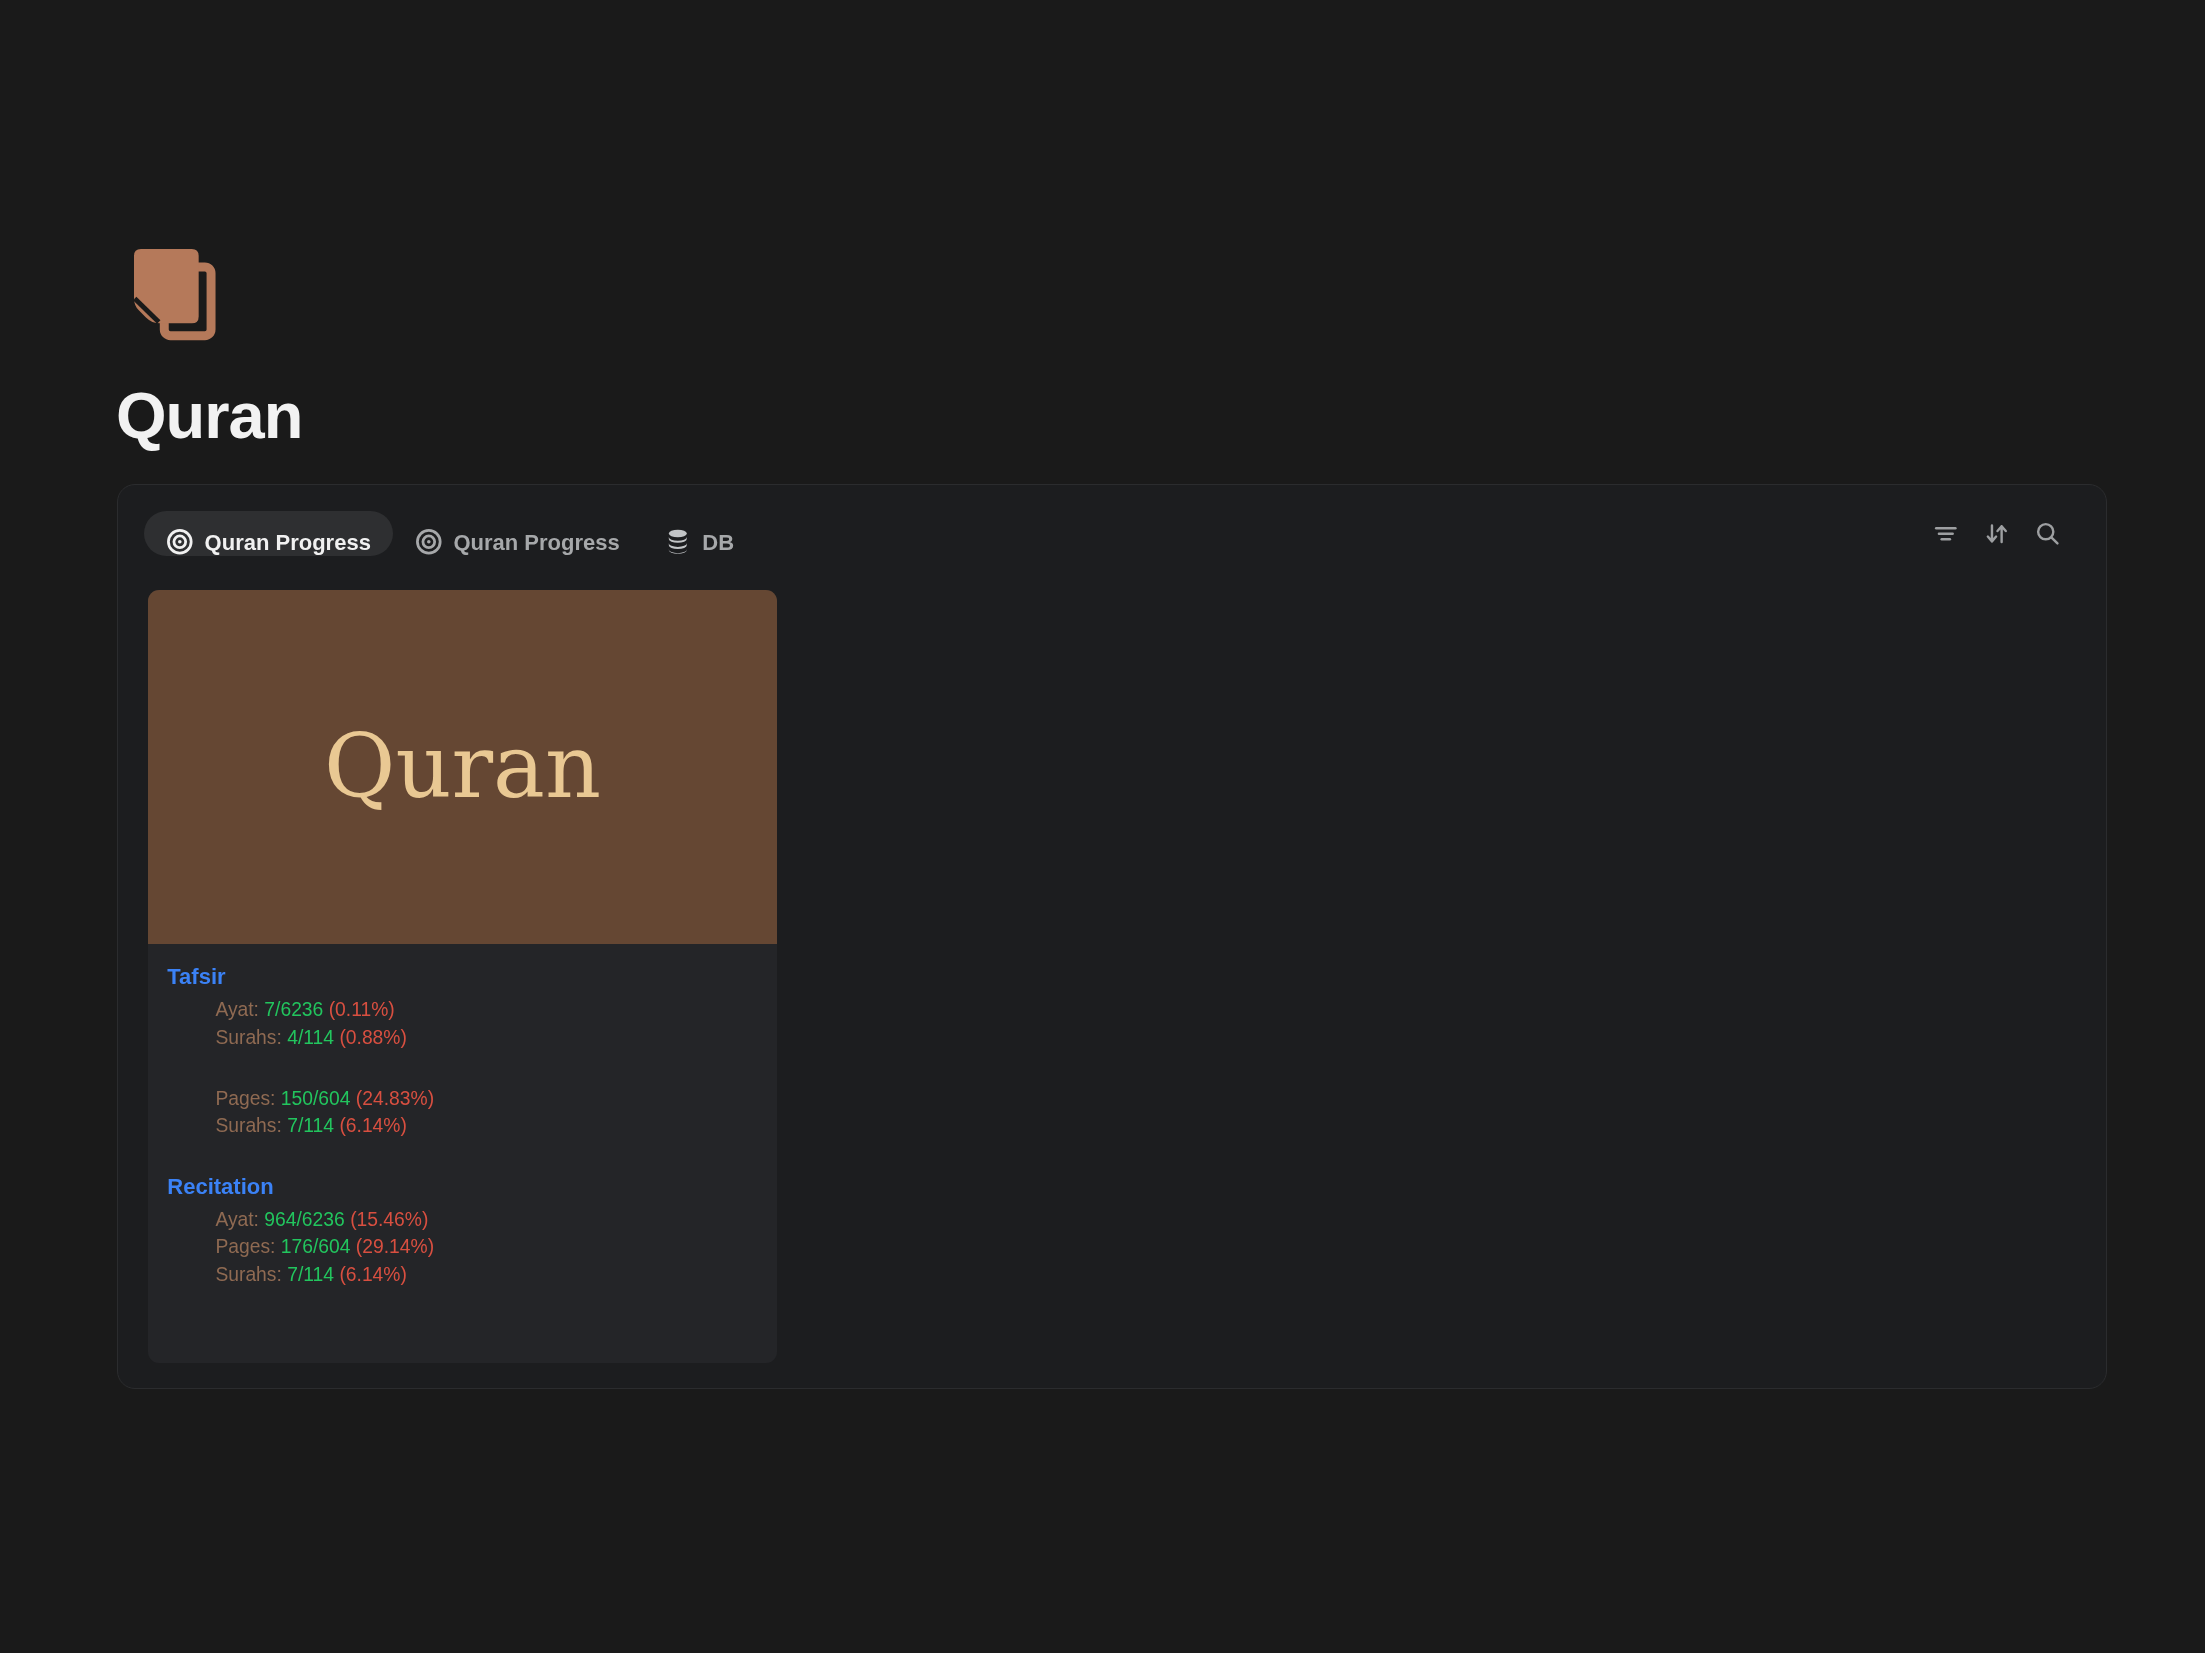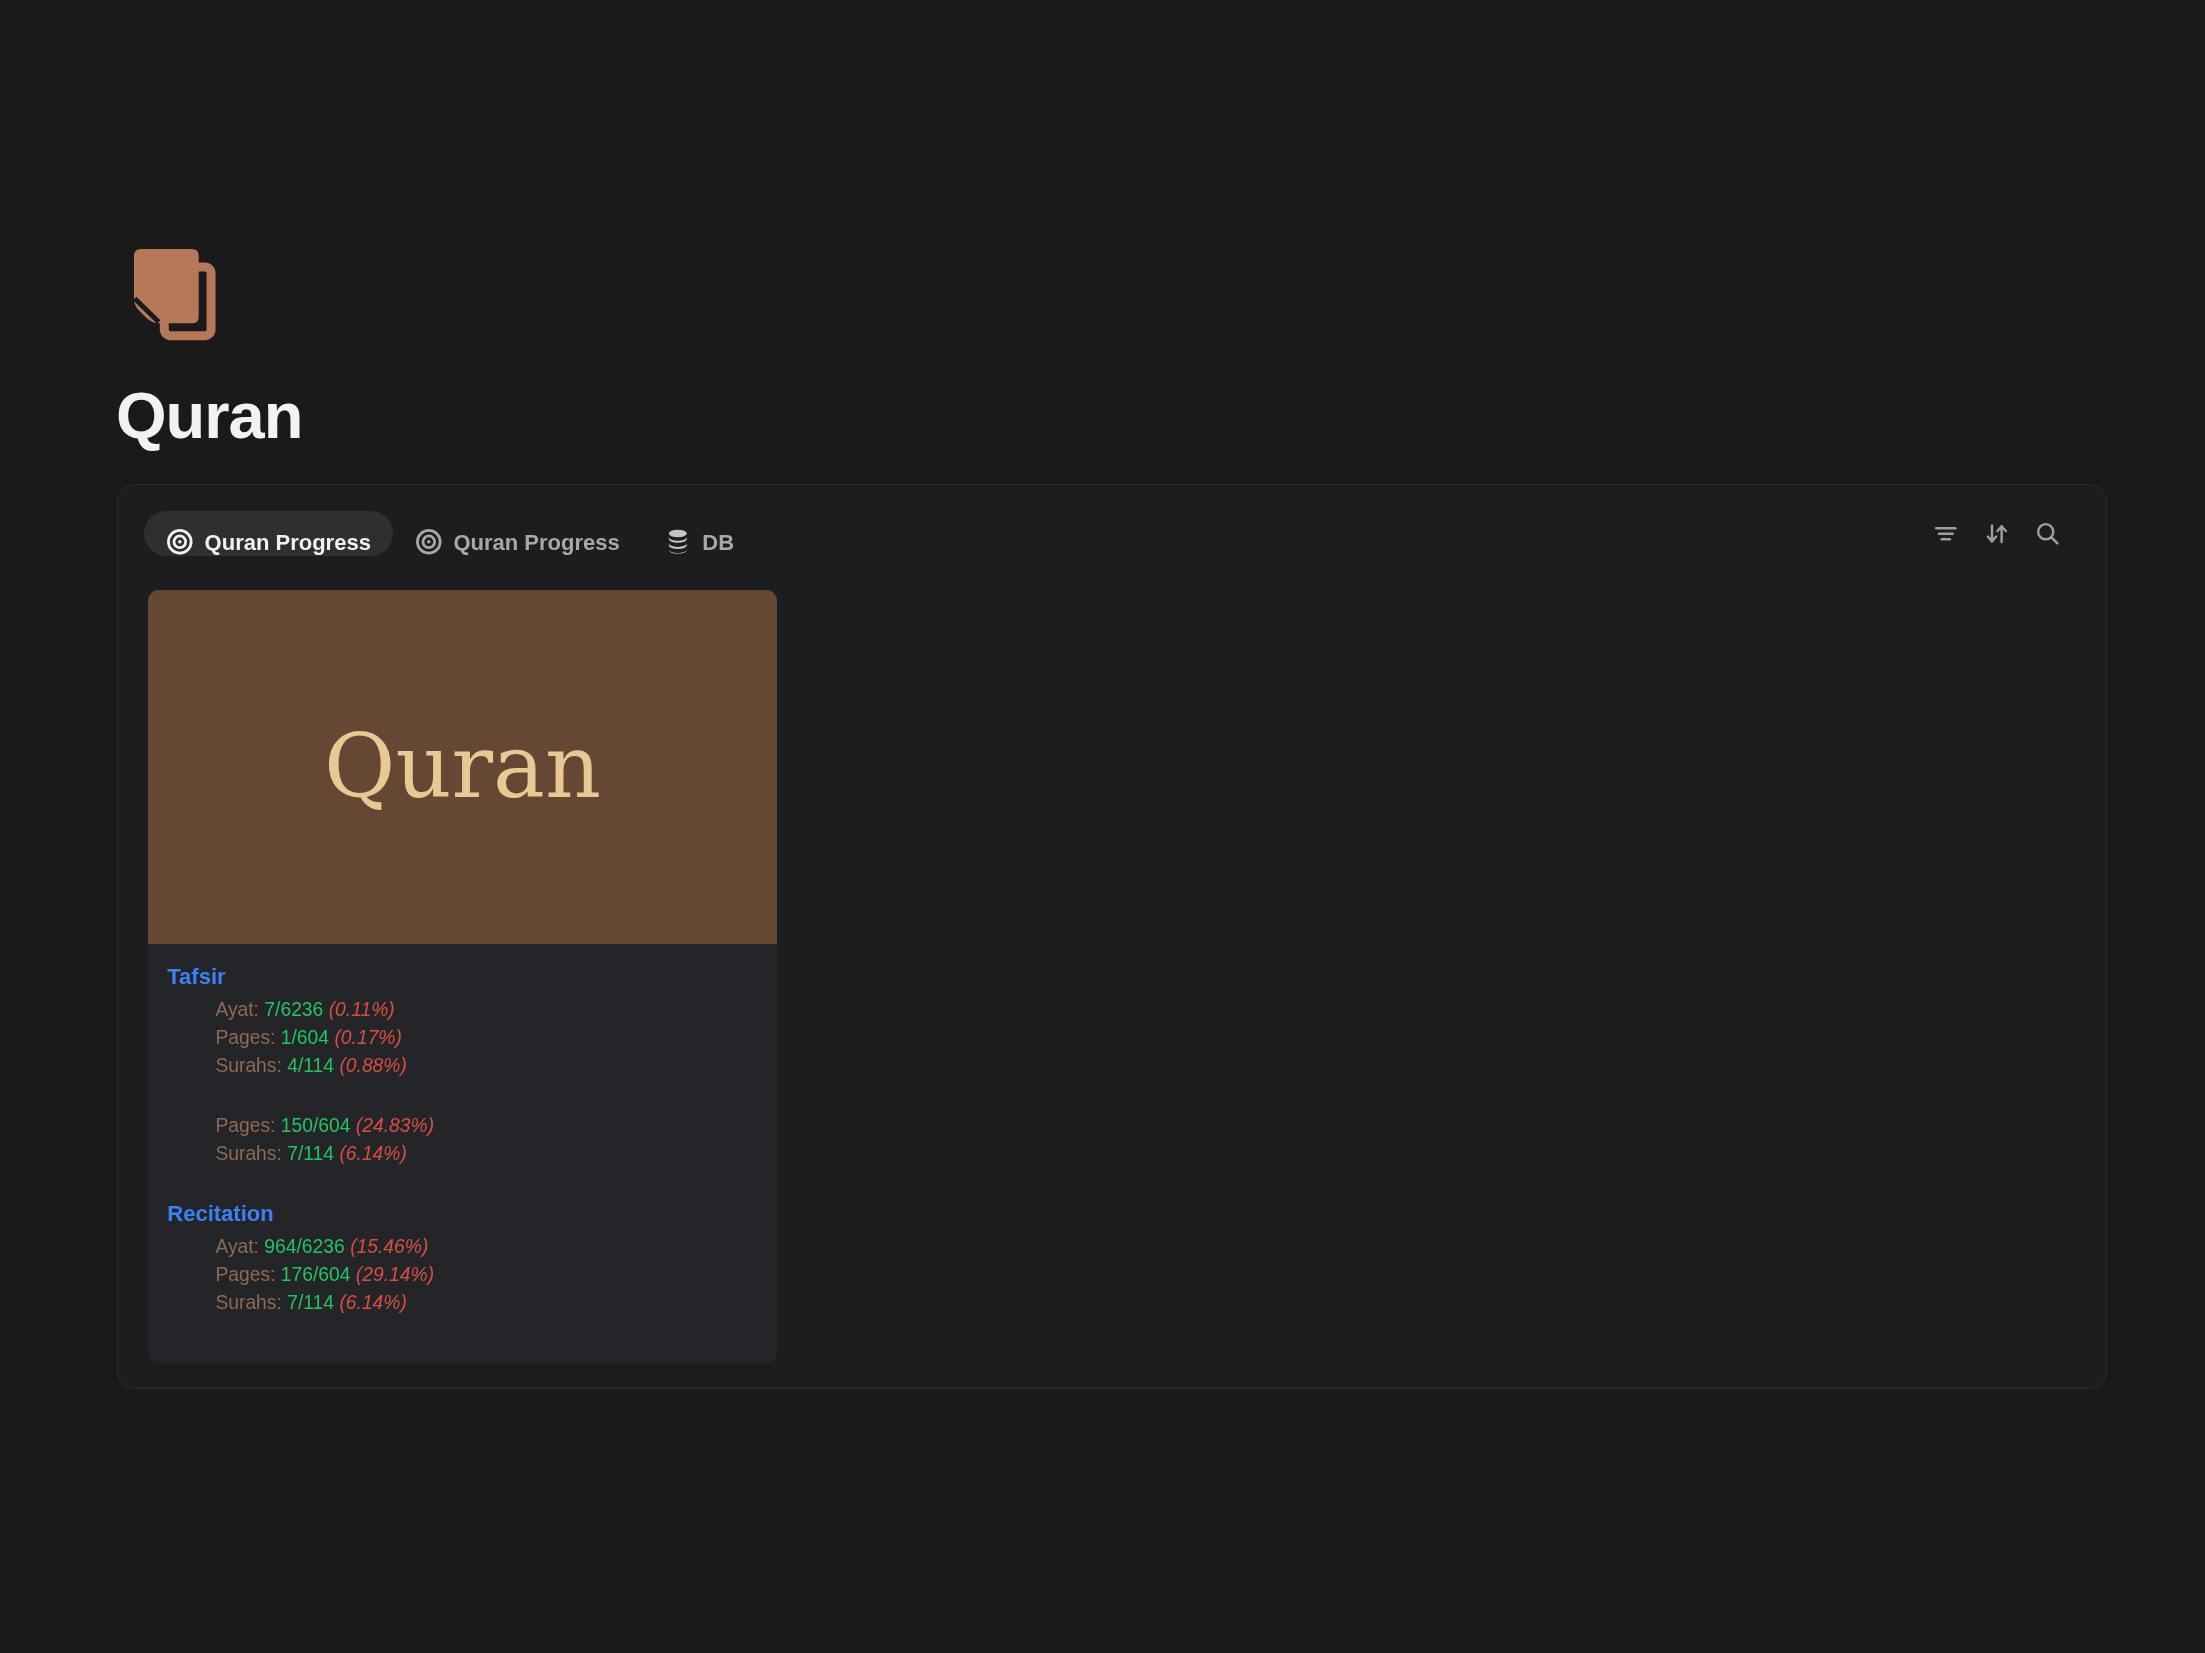--- a/index.html
+++ b/index.html
@@ -70,21 +70,21 @@
   }
   .stats { padding:19.3px 19.3px 0 19.3px; }
   .section + .section { margin-top:33px; }
   .section-title {
     font-size:22px; font-weight:700; color:#3b82f6;
     line-height:27.6px; margin-bottom:5.5px;
   }
   .stat-row { font-size:19.3px; line-height:27.6px; padding-left:4.1px; white-space:nowrap; }
   .stat-label { color:#8f6a52;margin-left:44px; }
   .stat-value { color:#22c55e; font-weight:400; }
-  .stat-pct { color:#d84f40;font-style:italic; }
+  .stat-pct { color:#d84f40; }
 </style>
 </head>
 <body>
 
 <div class="page-icon">
   <svg viewBox="0 0 125 135" width="86" height="93">
 
     <rect x="44" y="26" width="68" height="100" rx="9" fill="none" stroke="#b5795a" stroke-width="13"></rect>
 
     <path d="M10 0 H84 Q94 0 94 10 V98 Q94 108 84 108 H38 Q26 108 17 99 L7 89 Q0 82 0 71 V10 Q0 0 10 0 Z" fill="#b5795a"></path>
@@ -158,25 +158,20 @@
     <div class="stats">
 
       <div class="section">
         <div class="section-title">Tafsir</div>
         <div class="stat-row">
           <span class="stat-label">Ayat:</span>
           <span class="stat-value">7/6236</span>
           <span class="stat-pct">(0.11%)</span>
         </div>
         <div class="stat-row">
-          <span class="stat-label">Pages:</span>
-          <span class="stat-value">1/604</span>
-          <span class="stat-pct">(0.17%)</span>
-        </div>
-        <div class="stat-row">
           <span class="stat-label">Surahs:</span>
           <span class="stat-value">4/114</span>
           <span class="stat-pct">(0.88%)</span>
         </div>
       </div>
 
       <div class="section">
         <div class="stat-row">
           <span class="stat-label">Pages:</span>
           <span class="stat-value">150/604</span>

